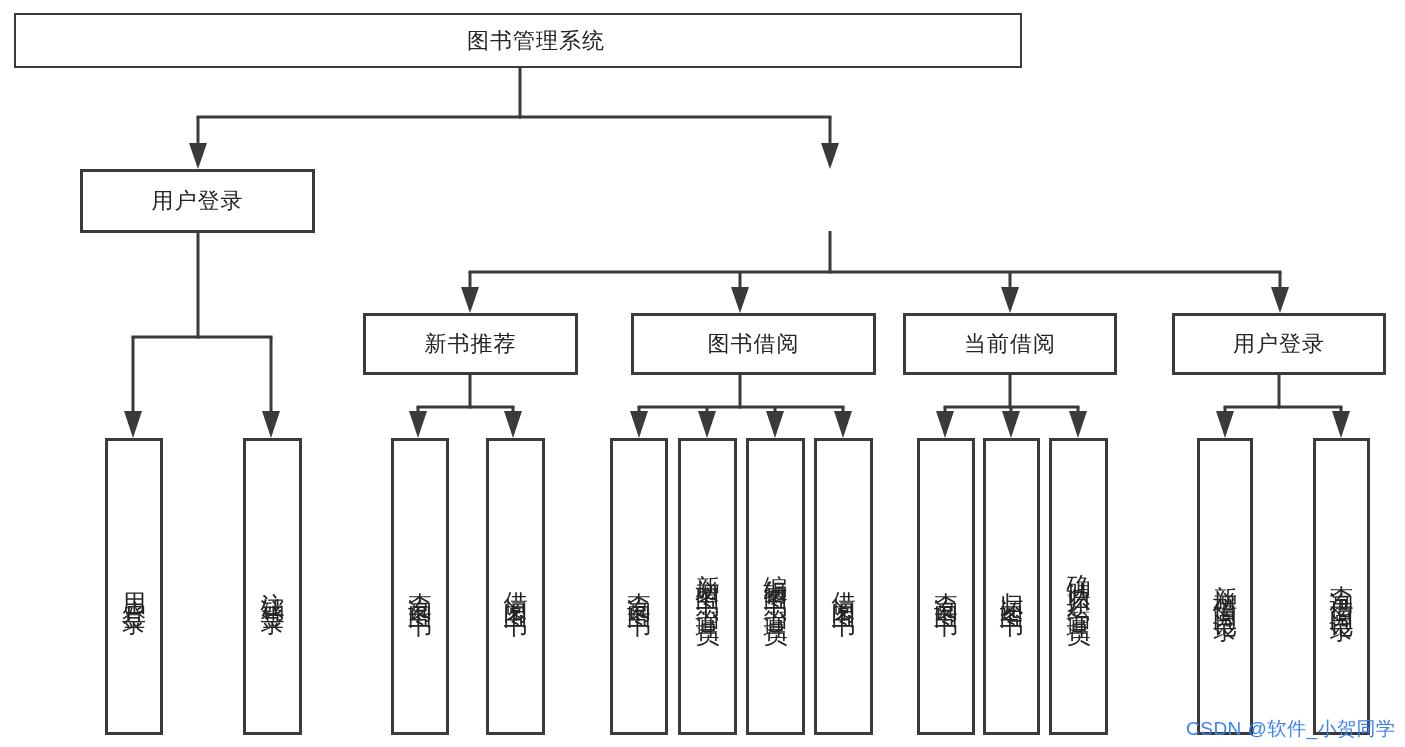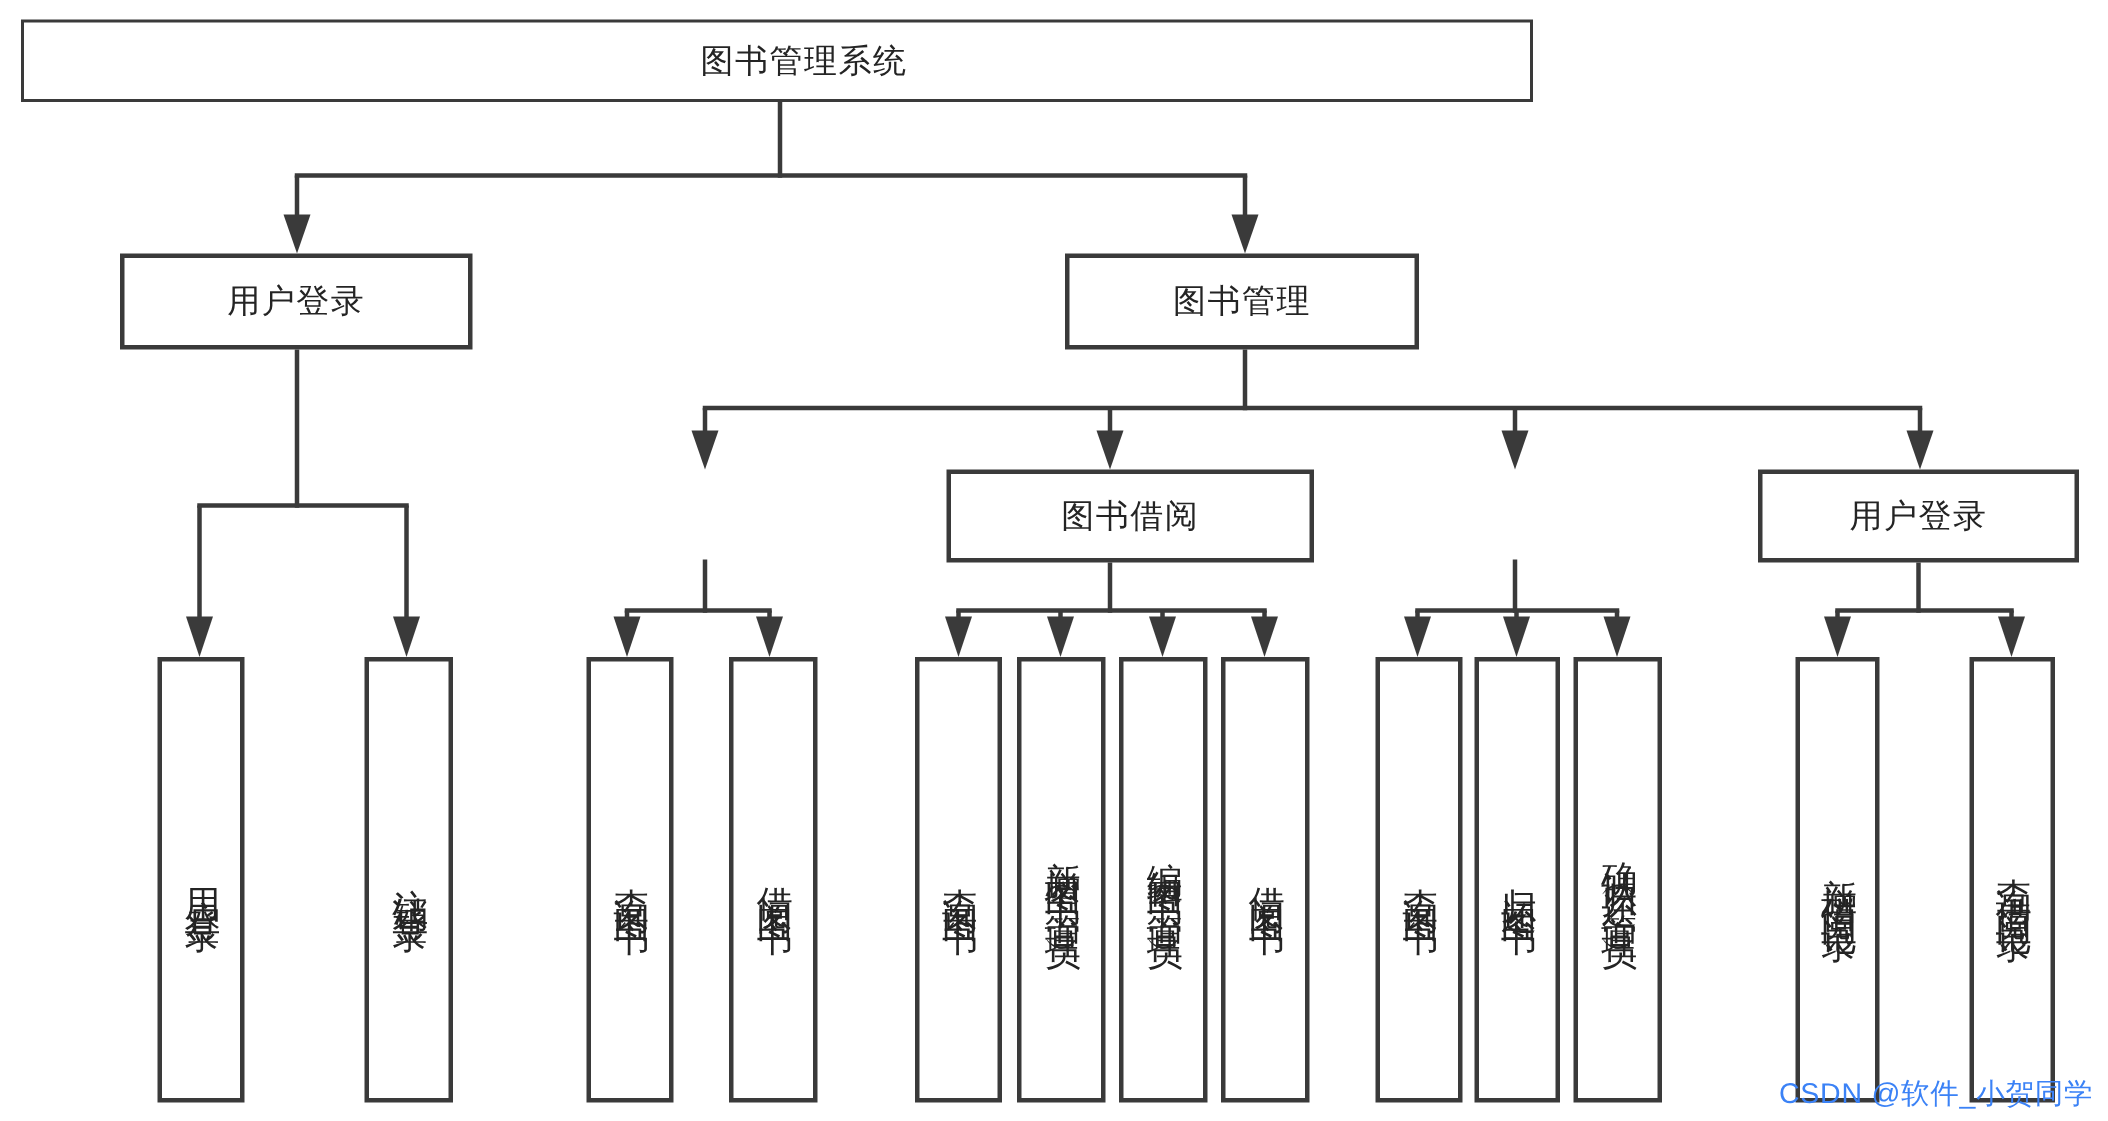--- a/index.html
+++ b/index.html
@@ -126,26 +126,29 @@
     </g>
   </svg>
 
   <div class="box h root" style="left:14px;top:13px;width:1008px;height:55px">
     <span>图书管理系统</span>
   </div>
 
   <div class="box h" style="left:80px;top:169px;width:235px;height:64px">
     <span>用户登录</span>
   </div>
-  <div class="box h" style="left:710px;top:169px;width:236px;height:64px">
-    <span>图书管理</span>
+
+  <div class="box h" style="left:363px;top:313px;width:215px;height:62px">
+    <span>新书推荐</span>
   </div>
-
   <div class="box h" style="left:631px;top:313px;width:245px;height:62px">
     <span>图书借阅</span>
+  </div>
+  <div class="box h" style="left:903px;top:313px;width:214px;height:62px">
+    <span>当前借阅</span>
   </div>
   <div class="box h" style="left:1172px;top:313px;width:214px;height:62px">
     <span>用户登录</span>
   </div>
 
   <div class="box v" style="left:105px;top:438px;width:58px;height:297px">
     <span>用户登录</span>
   </div>
   <div class="box v" style="left:243px;top:438px;width:59px;height:297px">
     <span>注销登录</span>

